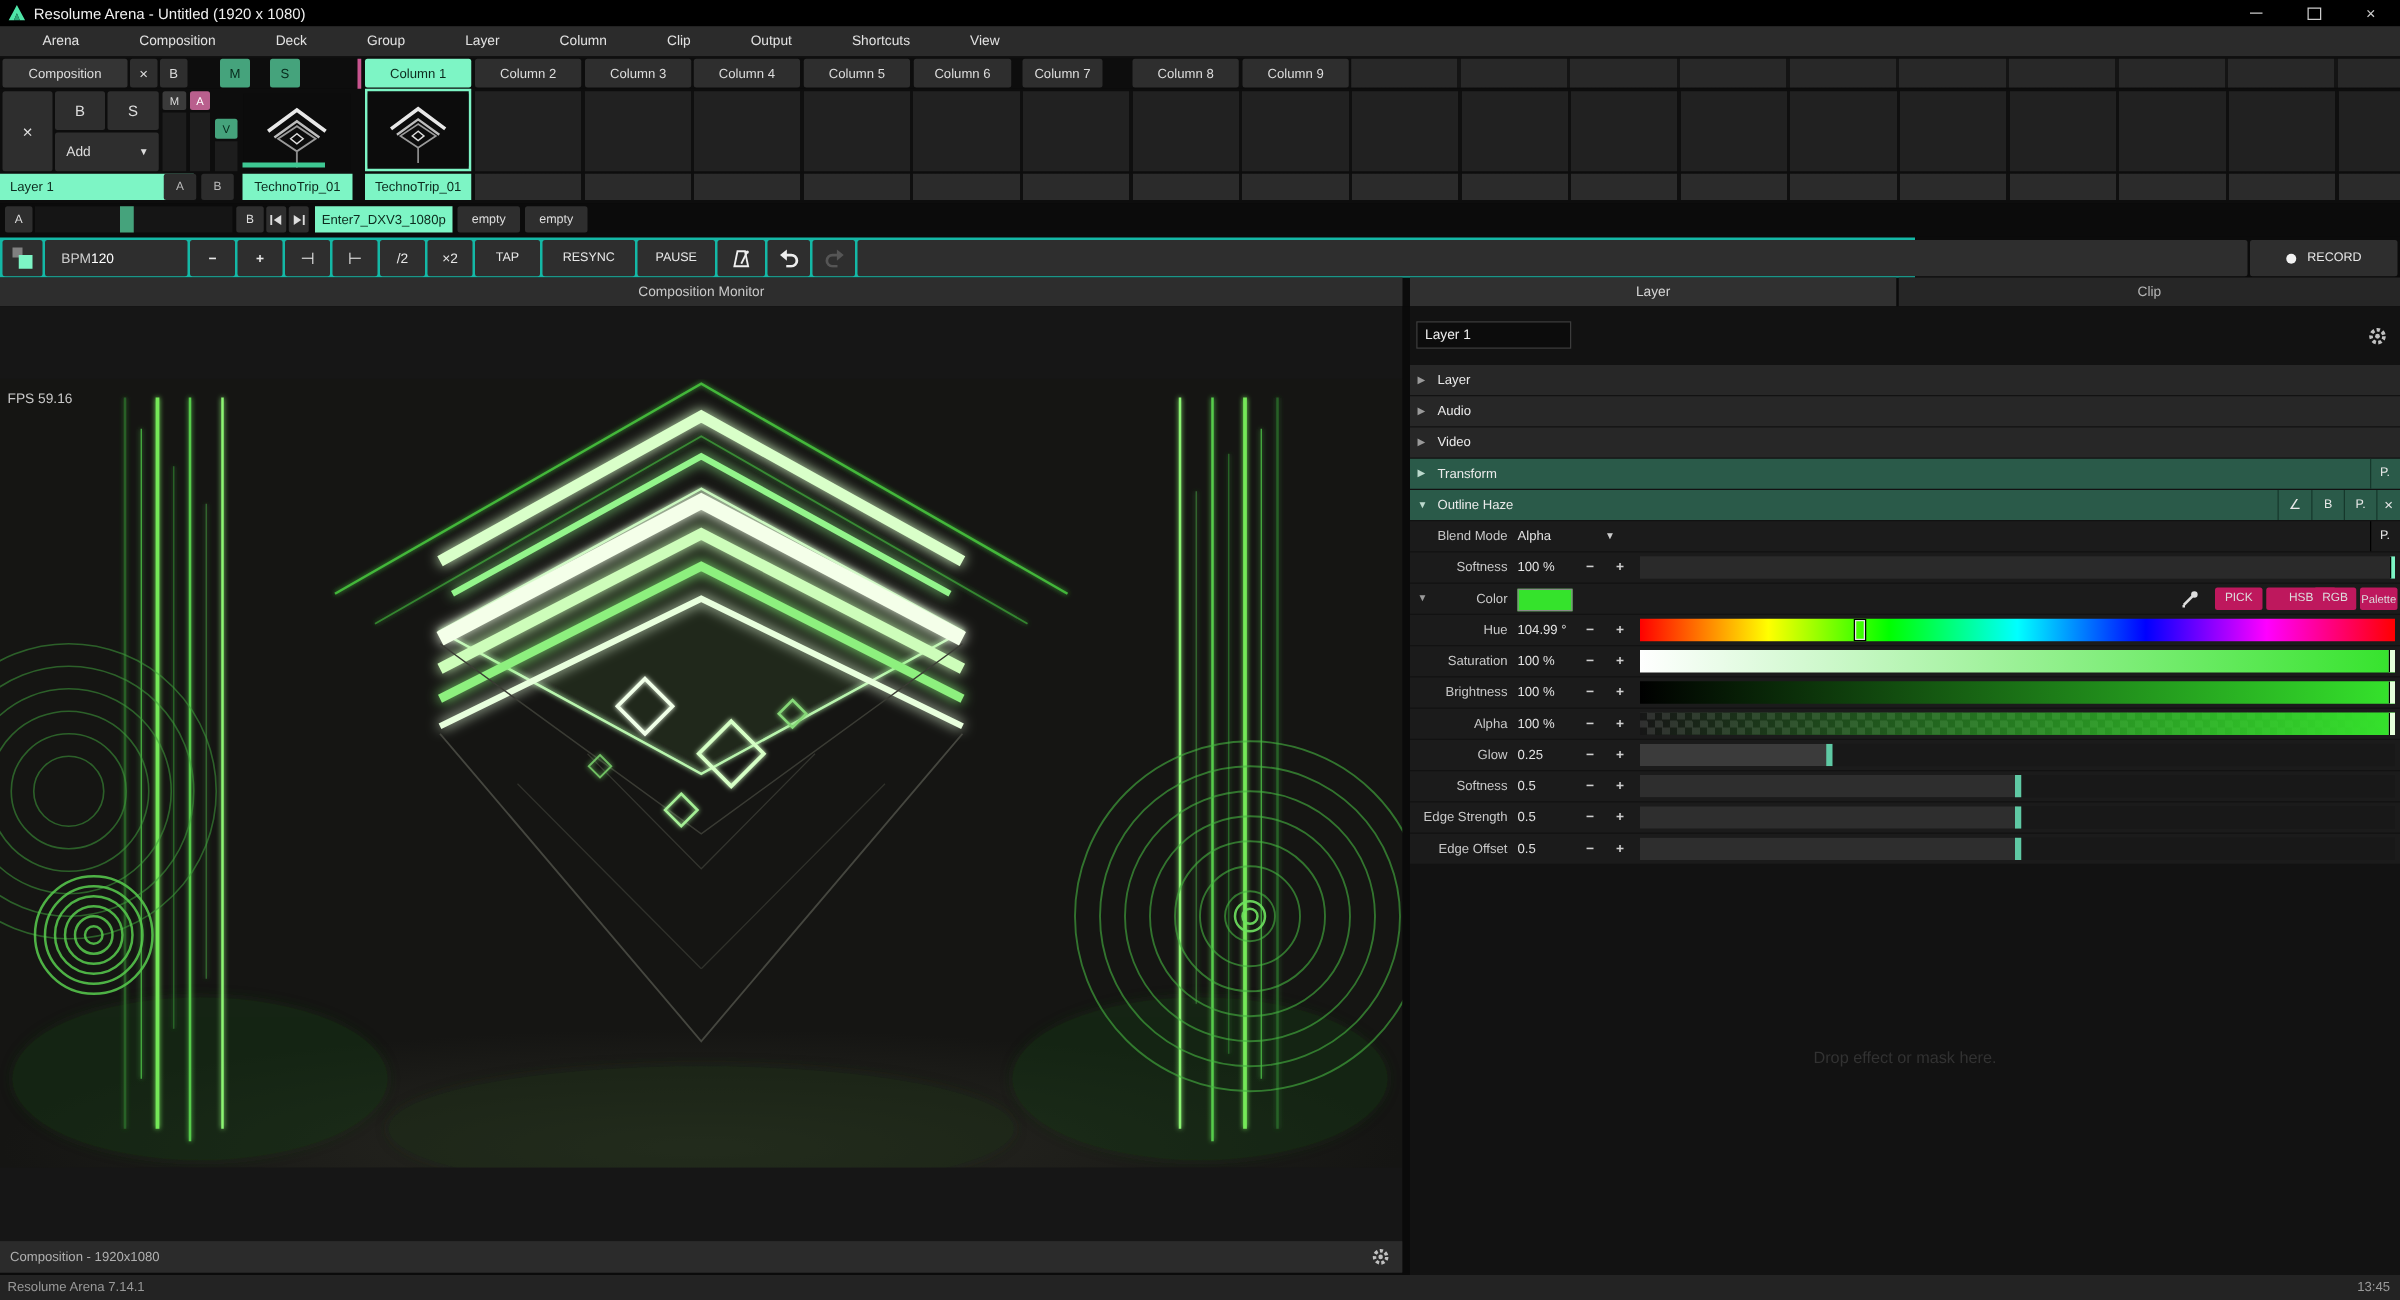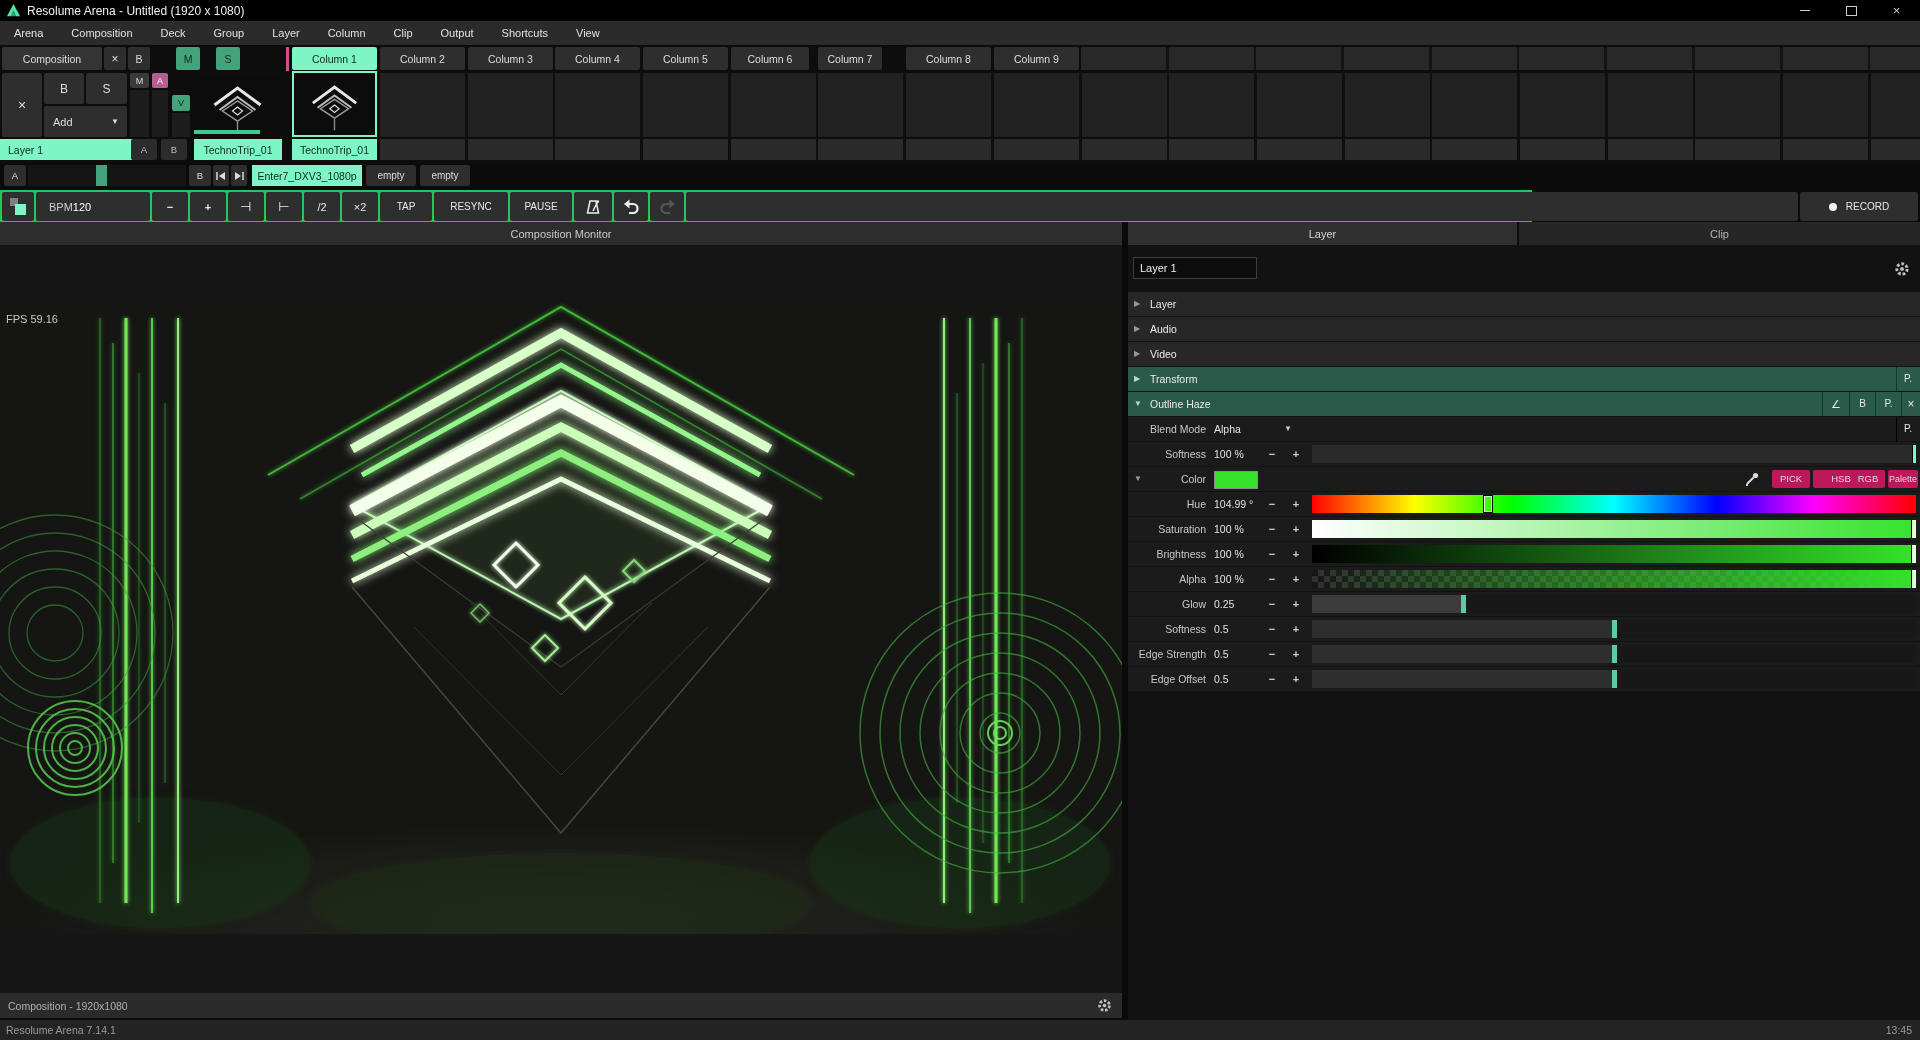--- a/index.html
+++ b/index.html
@@ -12,21 +12,21 @@
   .btn{background:#2e2e2e;color:#dddddd;border-radius:2px;}
   .mint{background:#7df5c5;color:#0d2b1e;}
   .mintmid{background:#45a37c;color:#06291b;}
   .pinkbtn{background:#b95f8d;color:#fff;}
   
   #titlebar{left:0;top:0;width:1920px;height:21px;background:#000;}
   #titlebar .t{color:#f0f0f0;font-size:12px;}
   .winbtn{width:44px;height:21px;color:#ccc;}
   
   #menubar{left:0;top:21px;width:1920px;height:24px;background:#2b2b2b;border-bottom:1px solid #0a0a0a;}
-  #menubar .mi{padding:0 14px;height:40px;display:flex;align-items:center;color:#e2e2e2;}
+  #menubar .mi{padding:0 14px;height:40px;display:flex;align-items:center;color:#e2e2e2;margin-left:20px;}
   
   .hcell{height:23px;font-size:10.5px;}
   .lab{font-size:10.5px;}
   .clip-label{font-size:10.5px;background:#7df5c5;color:#0d2b1e;display:flex;align-items:center;justify-content:center;}
   .empty-bodies{background:repeating-linear-gradient(to right,#212121 0 85px,#0f0f0f 85px 87.7px);}
   .empty-labels{background:repeating-linear-gradient(to right,#2b2b2b 0 85px,#0f0f0f 85px 87.7px);}
   .empty-heads{background:repeating-linear-gradient(to right,#282828 0 85px,#141414 85px 87.7px);}
   
   .tbtn{height:29px;background:#2e2e2e;color:#e8e8e8;font-size:11px;border-radius:2px;}
   
@@ -175,21 +175,21 @@
       <svg width="10" height="10" viewBox="0 0 10 10">
           <path d="M9 1 V9" stroke="#ddd" stroke-width="1.5"></path>
           <path d="M1 1 L7 5 L1 9 Z" fill="#ddd"></path>
         </svg>
     </div>
     <div class="clip-label ab" style="left:252px;top:2px;width:110px;height:21px">Enter7_DXV3_1080p</div>
     <div class="btn ctr ab" style="left:366px;top:2px;width:50px;height:21px;font-size:10px">empty</div>
     <div class="btn ctr ab" style="left:420px;top:2px;width:50px;height:21px;font-size:10px">empty</div>
   </div>
 
-  <div class="ab" style="left:0;top:190px;width:1532px;height:32px;background:#22c55e">
+  <div class="ab" style="left:0;top:190px;width:1532px;height:32px;background:#14b8a6">
     <div class="tbtn ctr ab" style="left:2px;top:2px;width:32px">
       <div style="position:relative;width:17px;height:17px">
         <div style="position:absolute;left:0;top:0;width:8px;height:8px;background:#808080"></div>
         <div style="position:absolute;left:5px;top:6px;width:11px;height:11px;background:#7df5c5"></div>
       </div>
     </div>
     <div class="tbtn flex ab" style="left:36px;top:2px;width:114px">
       <span style="padding-left:13px;color:#cfcfcf">BPM</span>
       <span style="color:#fff">120</span>
     </div>
@@ -518,19 +518,20 @@
     <span class="rlab">Edge Offset</span>
     <span class="rval">0.5</span>
     <span class="rminus">−</span>
     <span class="rplus">+</span>
     <div class="slider" style="background:#181818">
       <div class="fillseg" style="width:50%;background:#2e2e2e"></div>
       <div class="thandle" style="left:calc(50% - 2px)"></div>
     </div>
   </div>
 
+  <div class="ab" style="left:1128px;top:838px;width:792px;height:20px;text-align:center;color:#323232;font-size:13px">Drop effect or mask here.</div>
 
   <div class="ab flex" style="left:0;top:1020px;width:1920px;height:20px;background:#232323">
     <span style="padding-left:6px;color:#9a9a9a;font-size:10.5px">Resolume Arena 7.14.1</span>
     <span class="ab" style="right:8px;color:#9a9a9a;font-size:10.5px">13:45</span>
   </div>
 
 </div>
 
 </body></html>

